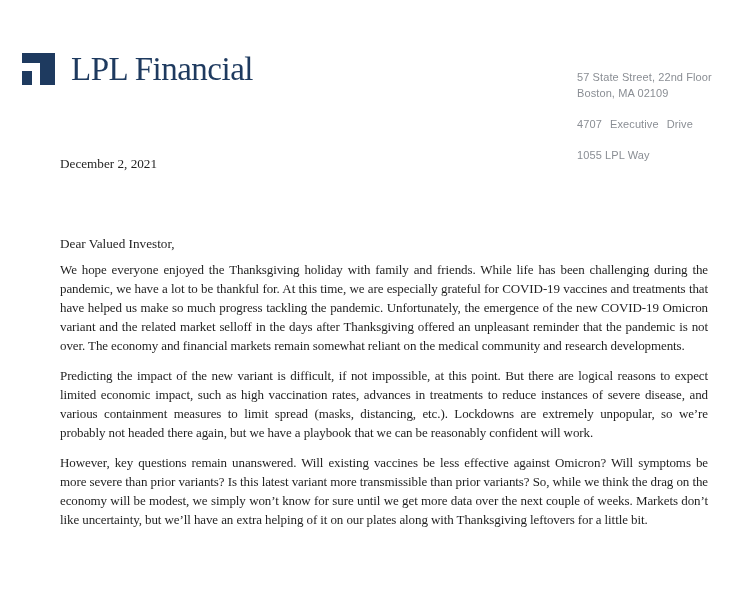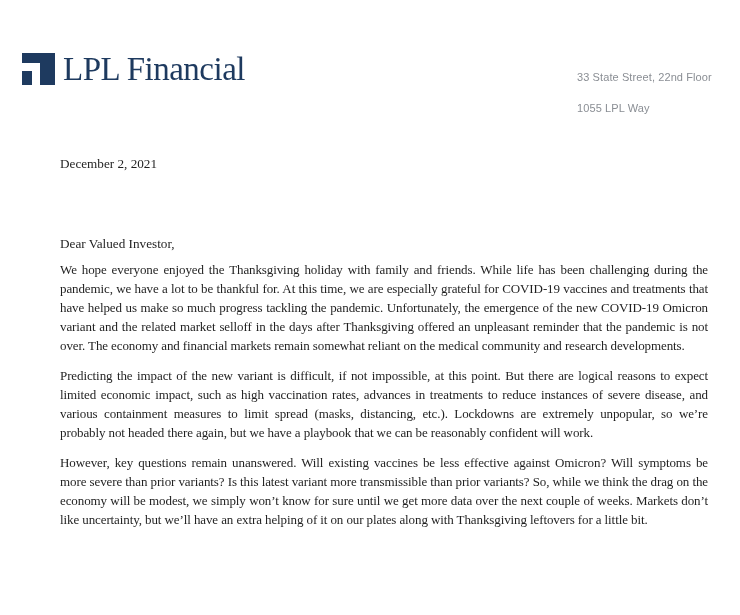--- a/index.html
+++ b/index.html
@@ -16,21 +16,21 @@
     font-family: "Liberation Serif", "DejaVu Serif", serif;
   }
 
   
   .logo-row {
     position: absolute;
     left: 22px;
     top: 53px;
     display: flex;
     align-items: flex-start;
-    gap: 8px;
+    gap: 16px;
   }
   .logo-mark {
     width: 33px;
     height: 32px;
     flex: 0 0 auto;
   }
   .logo-text {
     font-family: "Liberation Serif", "DejaVu Serif", serif;
     font-size: 33px;
     line-height: 32px;
@@ -96,23 +96,25 @@
         <rect x="0" y="0" width="33" height="10" fill="#1e3a5f"></rect>
         <rect x="18" y="0" width="15" height="32" fill="#1e3a5f"></rect>
         <rect x="0" y="18" width="10" height="14" fill="#1e3a5f"></rect>
       </svg>
     </span>
     <span class="logo-text">LPL Financial</span>
   </div>
 
   <div class="address-block">
     <div class="address-group">
-      <div class="address-line">33 State Street, 22nd Floor</div>
+      <div class="address-line">57 State Street, 22nd Floor</div>
+      <div class="address-line">Boston, MA 02109</div>
     </div>
     <div class="address-group">
+      <div class="address-line stretched">4707 Executive Drive</div>
     </div>
     <div class="address-group">
       <div class="address-line">1055 LPL Way</div>
     </div>
   </div>
 
   <div class="date-line">December 2, 2021</div>
 
   <div class="salutation">Dear Valued Investor,</div>
 

